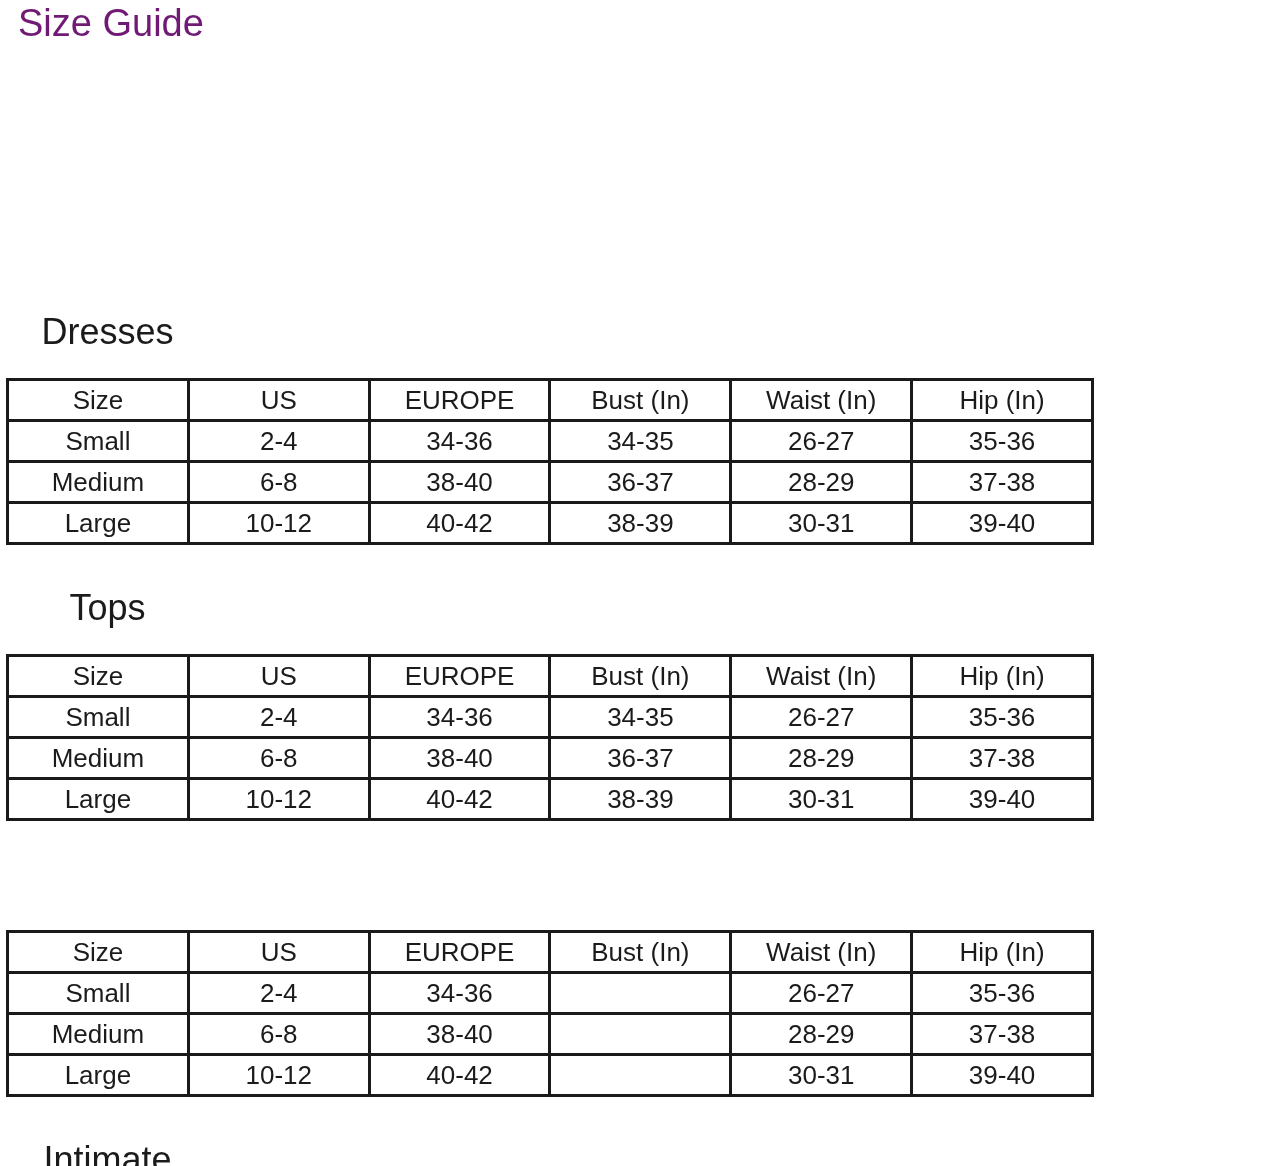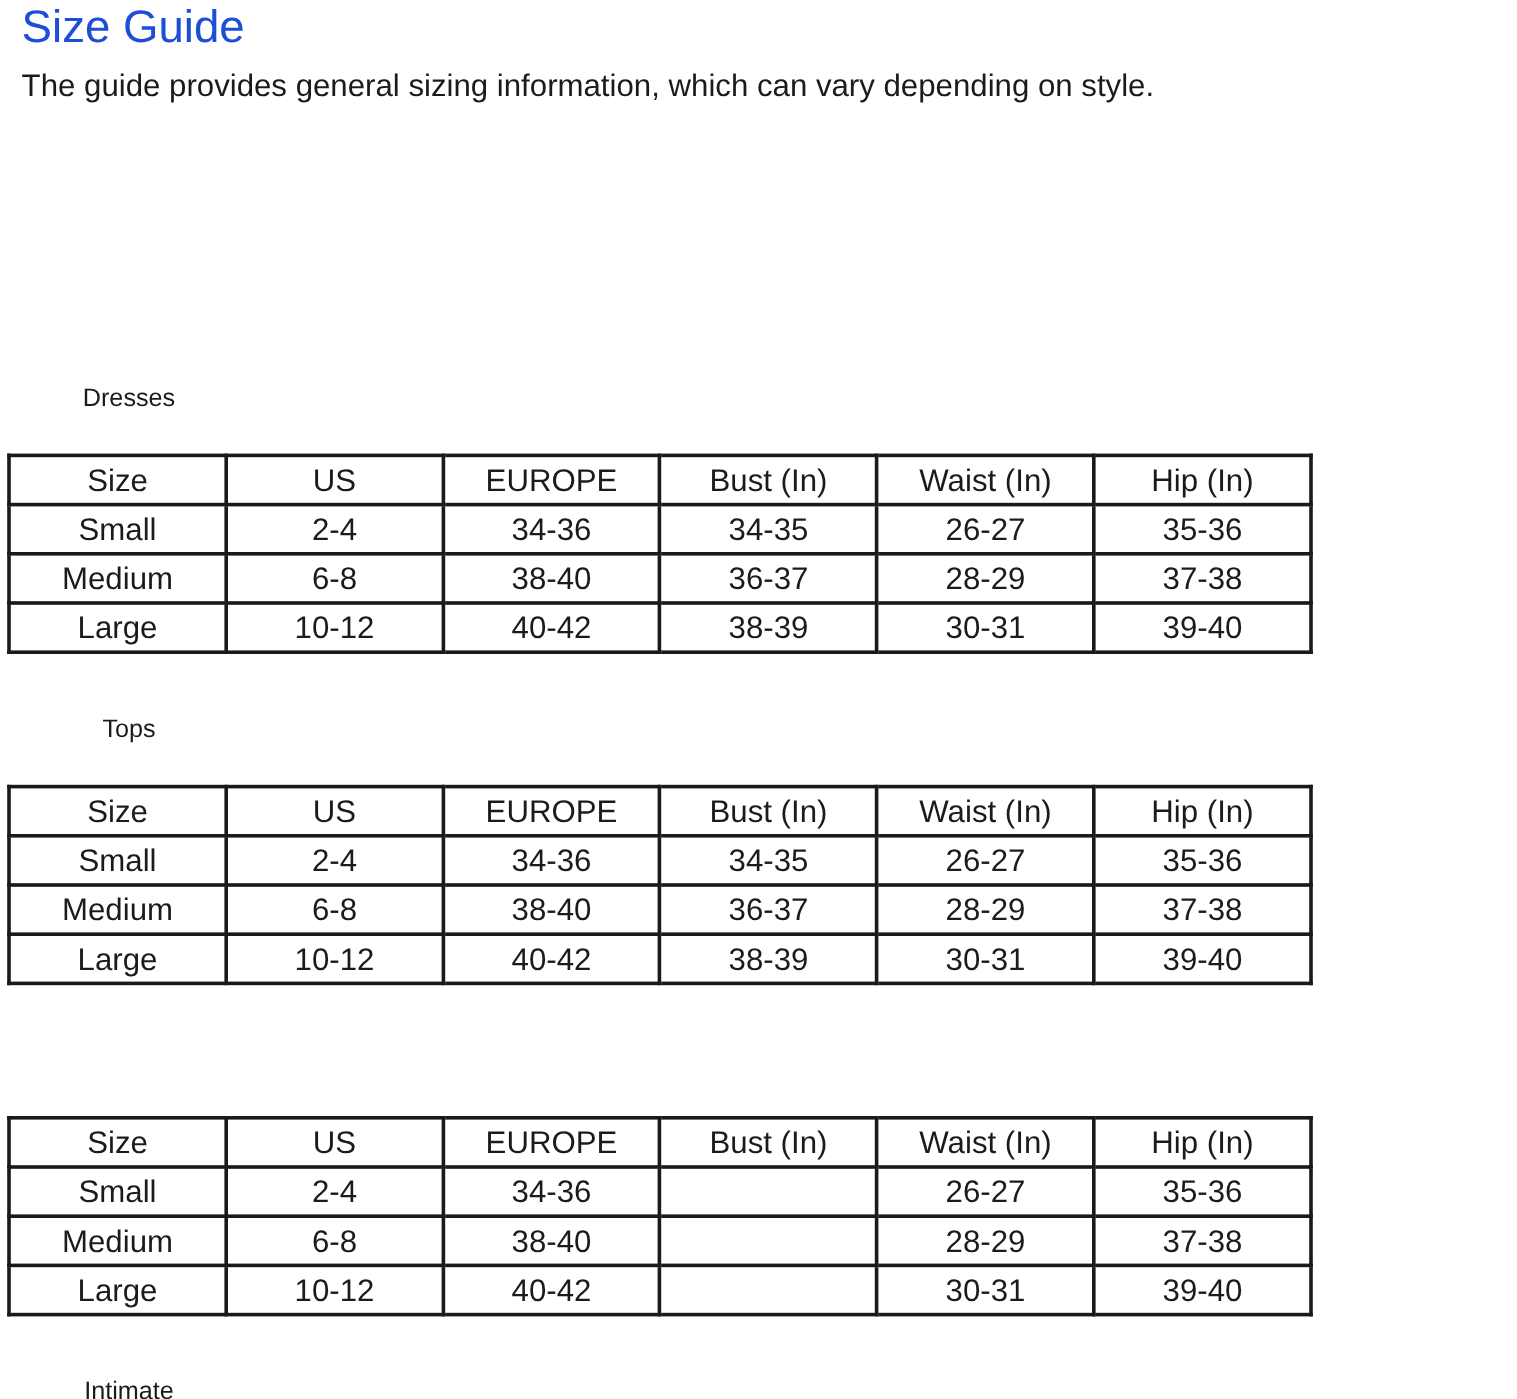--- a/index.html
+++ b/index.html
@@ -17,39 +17,39 @@
     color: #1b1b1b;
   }
   .page-title {
     position: absolute;
     left: 18px;
     top: 2px;
     margin: 0;
     font-size: 38px;
     font-weight: 400;
     line-height: 1.15;
-    color: #1d4ed8;
+    color: #701a75;
   }
   .page-subtitle {
     position: absolute;
     left: 18px;
     top: 56px;
     margin: 0;
     font-size: 26px;
     font-weight: 400;
     line-height: 1.2;
     color: #1b1b1b;
     white-space: nowrap;
   }
   .section-label {
     position: absolute;
     left: 6px;
     width: 203px;
     text-align: center;
-    font-size: 21px;
+    font-size: 36px;
     font-weight: 400;
     line-height: 30px;
     color: #1b1b1b;
   }
   .label-dresses  { top: 317px; }
   .label-tops     { top: 593px; }
   .label-bottoms  { top: 869px; }
   .label-intimate { top: 1145px; }
   table.size-table {
     position: absolute;
@@ -74,21 +74,20 @@
     background: #ffffff;
   }
 </style>
 </head>
 <body>
 
 <main class="page">
 
   <h1 class="page-title">Size Guide</h1>
 
-  <p class="page-subtitle">The guide provides general sizing information, which can vary depending on style.</p>
 
   <div class="section-label label-dresses">Dresses</div>
   <table class="size-table table-dresses">
       <thead>
         <tr>
           <th>Size</th>
           <th>US</th>
           <th>EUROPE</th>
           <th>Bust (In)</th>
           <th>Waist (In)</th>

